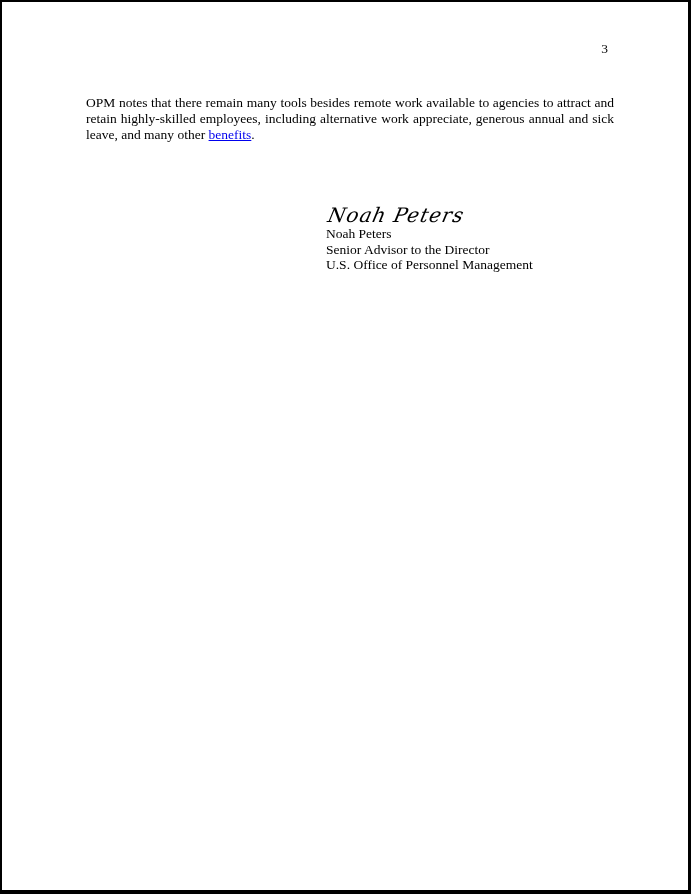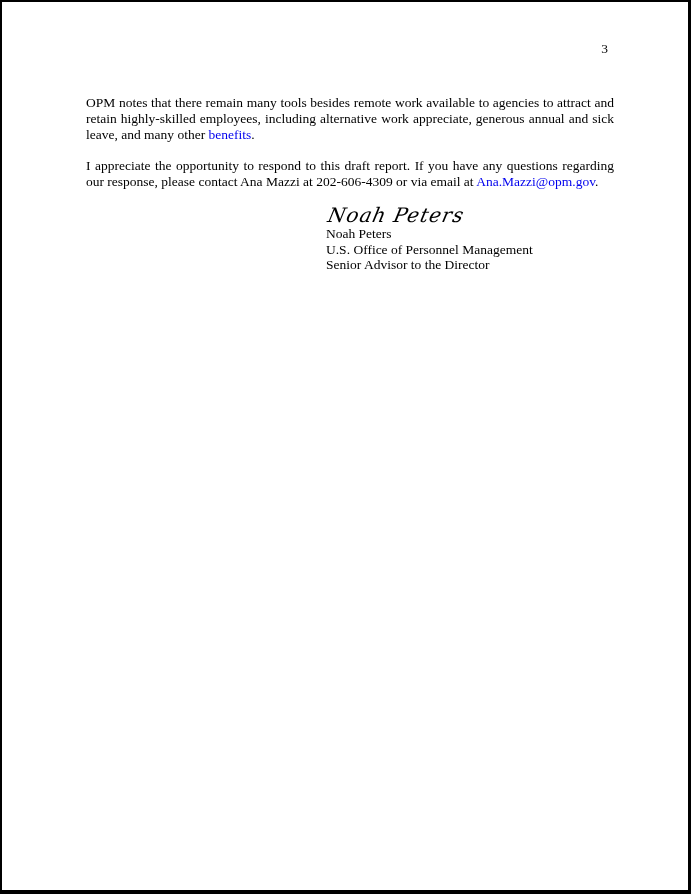--- a/index.html
+++ b/index.html
@@ -37,20 +37,21 @@
     text-align: justify;
   }
   .body-text p {
     margin: 0;
   }
   .body-text p + p {
     margin-top: 15px;
   }
   a.doc-link {
     color: #0000EE;
+    text-decoration: underline;
     cursor: pointer;
   }
   .signature-block {
     position: absolute;
     top: 202px;
     left: 324px;
     font-size: 13.5px;
     line-height: 15.5px;
   }
   .signature-script {
@@ -68,23 +69,22 @@
 </head>
 <body>
 
 <div class="page">
 
   <div class="page-number">3</div>
 
   <div class="body-text">
     <p><span>OPM notes that there remain many tools besides remote work available to agencies to attract and retain highly-skilled employees, including alternative work appreciate, generous annual and sick leave, and many other </span><a class="doc-link">benefits</a><span>.</span></p>
 
-    <p><span>I appreciate the opportunity to respond to this draft report. If you have any questions regarding our response, please contact Ana Mazzi at 202-606-4309 or via email at </span><a class="doc-link">Ana.Mazzi@opm.gov</a><span>.</span></p>
   </div>
 
   <div class="signature-block">
     <div class="signature-script">Noah Peters</div>
     <div>Noah Peters</div>
+    <div>Senior Advisor to the Director</div>
     <div>U.S. Office of Personnel Management</div>
-    <div>Senior Advisor to the Director</div>
   </div>
 
 </div>
 
 </body></html>

